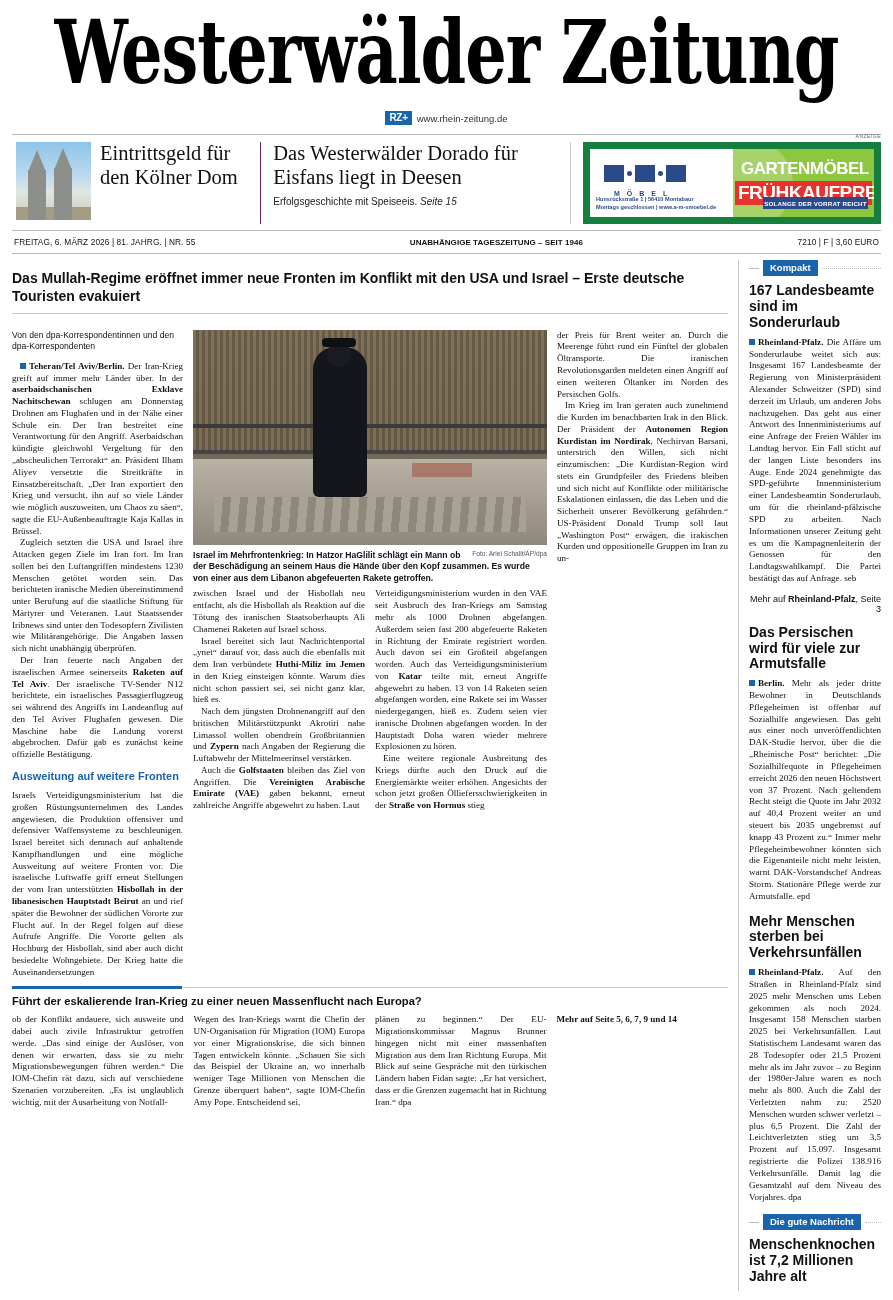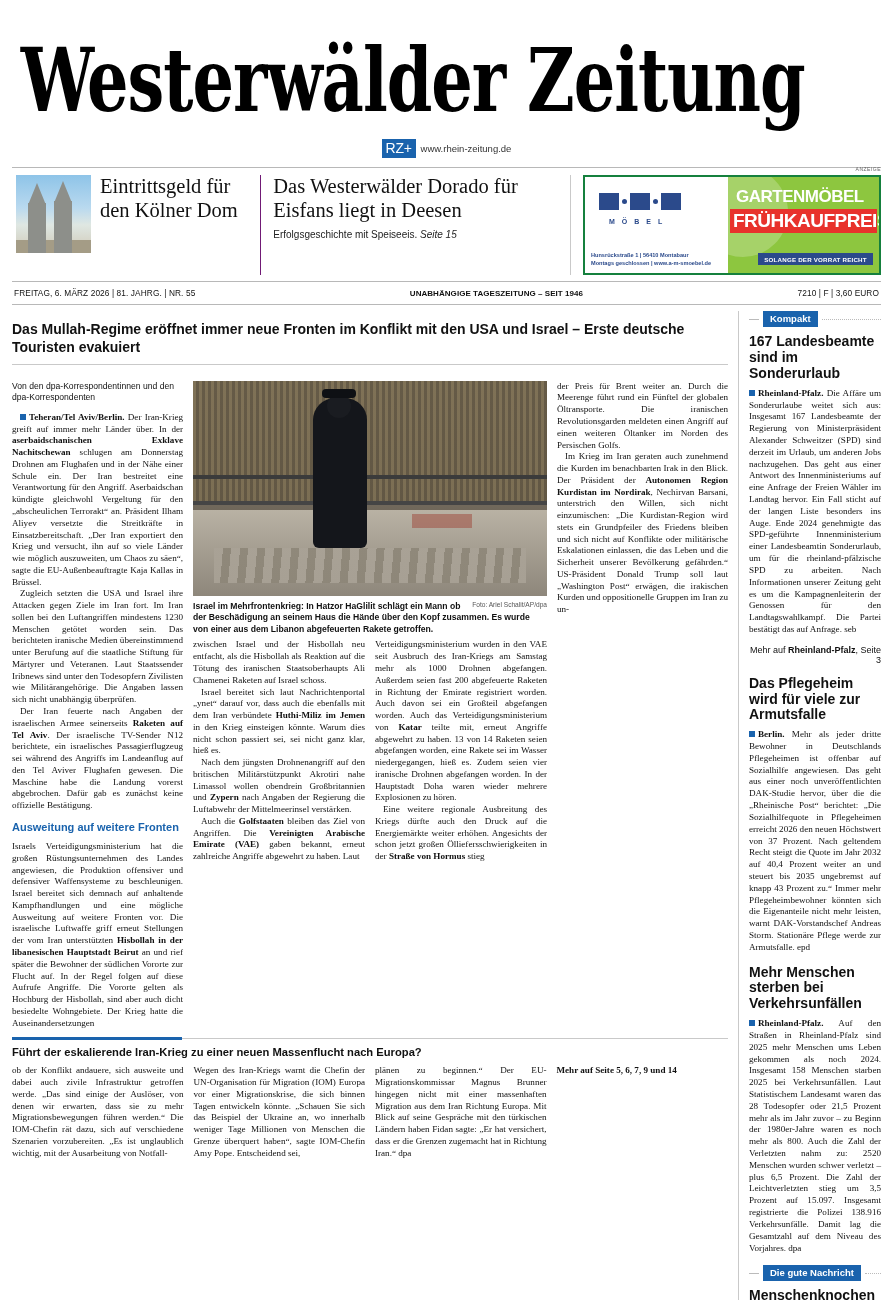--- a/index.html
+++ b/index.html
@@ -7,40 +7,40 @@
   body {
     width: 893px; height: 1300px;
     background: #ffffff;
     font-family: "Liberation Sans", sans-serif;
     color: #111;
     overflow: hidden;
   }
   .page { width:893px; height:1300px; position:relative; padding: 0 12px; }
 
   
-  .masthead { text-align:left; padding-top: 39px; }
+  .masthead { text-align:center; padding-top: 11px; }
   .masthead-title {
     font-family: "DejaVu Serif", serif;
     font-weight: 900;
     font-size: 74px;
     line-height: 0.95;
     letter-spacing: -1px;
     transform: scaleY(1.18) scaleX(0.98);
     transform-origin: center top;
     font-stretch: condensed;
     color:#000;
     white-space: nowrap;
   }
   .masthead-sub {
     margin-top: 30px;
     display:flex; align-items:center; justify-content:center; gap:5px;
     font-size: 9.5px; color:#333;
   }
   .rzplus {
-    background:#1a63ad; color:#fff; font-weight:normal; font-size:14px;
+    background:#1a63ad; color:#fff; font-weight:bold; font-size:10px;
     padding:1px 4px 2px 4px; letter-spacing:-0.3px;
   }
   .rule { border-top:1px solid #b8b8b8; }
 
   
   .teaserwrap { margin-top:9px; }
   .teasers { display:flex; align-items:stretch; padding: 7px 0 6px 0; gap:0; }
   .teaser { display:flex; gap:9px; padding: 0 12px; }
   .teaser:first-child { padding-left: 4px; }
   .teaser + .teaser { border-left:1px solid #701a75; }
@@ -61,21 +61,21 @@
   .teaser-txt h2 {
     margin:0; font-family:"Liberation Serif", serif; font-weight:400;
     font-size:20.5px; line-height:1.16; color:#111;
   }
   .teaser-txt p {
     margin:5px 0 0 0; font-size:10px; line-height:1.32; color:#222;
   }
   .teaser-txt em { font-style:italic; }
   .ad-box { margin-left:auto; padding-left:12px; border-left:1px solid #c9c9c9; position:relative; }
   .anzeige { position:absolute; right:0; top:-9px; font-size:5px; letter-spacing:0.5px; color:#666; }
-  .ad { width:298px; height:100px; display:flex; border:2px solid #15803d; }
+  .ad { width:298px; height:82px; display:flex; border:7px solid #15803d; }
   .ad-left { width:143px; background:#fff; position:relative; }
   .ams { position:absolute; left:14px; top:16px; display:flex; align-items:center; gap:3px; }
   .ams span { display:block; background:#2b4a8b; }
   .bar { width:20px; height:17px; }
   .dot { width:5px; height:5px; border-radius:50%; align-self:center; }
   .ams-word { position:absolute; left:24px; top:41px; font-size:7px; letter-spacing:7px; color:#2b4a8b; font-weight:bold; }
   .ad-addr { position:absolute; left:6px; bottom:6px; font-size:5.6px; line-height:1.45; color:#2b4a8b; font-weight:bold; }
   .ad-right { flex:1; background:#8dc63f; position:relative; overflow:hidden; }
   .ad-right:before{
     content:""; position:absolute; left:-30px; top:-10px; width:90px; height:90px;
@@ -326,21 +326,21 @@
         <h3 class="rail-h">167 Landesbeamte sind im Sonderurlaub</h3>
         <p class="rail-p">
           <span class="sq"></span><b>Rheinland-Pfalz.</b><span> Die Affäre um Sonderurlaube weitet sich aus: Insgesamt 167 Landesbeamte der Regierung von Ministerpräsident Alexander Schweitzer (SPD) sind derzeit im Urlaub, um anderen Jobs nachzugehen. Das geht aus einer Antwort des Innenministeriums auf eine Anfrage der Freien Wähler im Landtag hervor. Ein Fall sticht auf der langen Liste besonders ins Auge. Ende 2024 genehmigte das SPD-geführte Innenministerium einer Landesbeamtin Sonderurlaub, um für die rheinland-pfälzische SPD zu arbeiten. Nach Informationen unserer Zeitung geht es um die Kampagnenleiterin der Genossen für den Landtagswahlkampf. Die Partei bestätigt das auf Anfrage. seb</span>
         </p>
         <p class="rail-more">
           <span>Mehr auf </span><b>Rheinland-Pfalz</b><span>, Seite 3</span>
         </p>
       </div>
 
       <div class="rail-sep">
-        <h3 class="rail-h">Das Pflegeheim wird für viele zur Armutsfalle</h3>
+        <h3 class="rail-h">Das Persischen wird für viele zur Armutsfalle</h3>
         <p class="rail-p">
           <span class="sq"></span><b>Berlin.</b><span> Mehr als jeder dritte Bewohner in Deutschlands Pflegeheimen ist offenbar auf Sozialhilfe angewiesen. Das geht aus einer noch unveröffentlichten DAK-Studie hervor, über die die „Rheinische Post“ berichtet: „Die Sozialhilfequote in Pflegeheimen erreicht 2026 den neuen Höchstwert von 37 Prozent. Nach geltendem Recht steigt die Quote im Jahr 2032 auf 40,4 Prozent weiter an und steuert bis 2035 ungebremst auf knapp 43 Prozent zu.“ Immer mehr Pflegeheimbewohner könnten sich die Eigenanteile nicht mehr leisten, warnt DAK-Vorstandschef Andreas Storm. Stationäre Pflege werde zur Armutsfalle. epd</span>
         </p>
       </div>
 
       <div class="rail-sep">
         <h3 class="rail-h">Mehr Menschen sterben bei Verkehrsunfällen</h3>
         <p class="rail-p">
           <span class="sq"></span><b>Rheinland-Pfalz.</b><span> Auf den Straßen in Rheinland-Pfalz sind 2025 mehr Menschen ums Leben gekommen als noch 2024. Insgesamt 158 Menschen starben 2025 bei Verkehrsunfällen. Laut Statistischem Landesamt waren das 28 Todesopfer oder 21,5 Prozent mehr als im Jahr zuvor – zu Beginn der 1980er-Jahre waren es noch mehr als 800. Auch die Zahl der Verletzten nahm zu: 2520 Menschen wurden schwer verletzt – plus 6,5 Prozent. Die Zahl der Leichtverletzten stieg um 3,5 Prozent auf 15.097. Insgesamt registrierte die Polizei 138.916 Verkehrsunfälle. Damit lag die Gesamtzahl auf dem Niveau des Vorjahres. dpa</span>
         </p>

